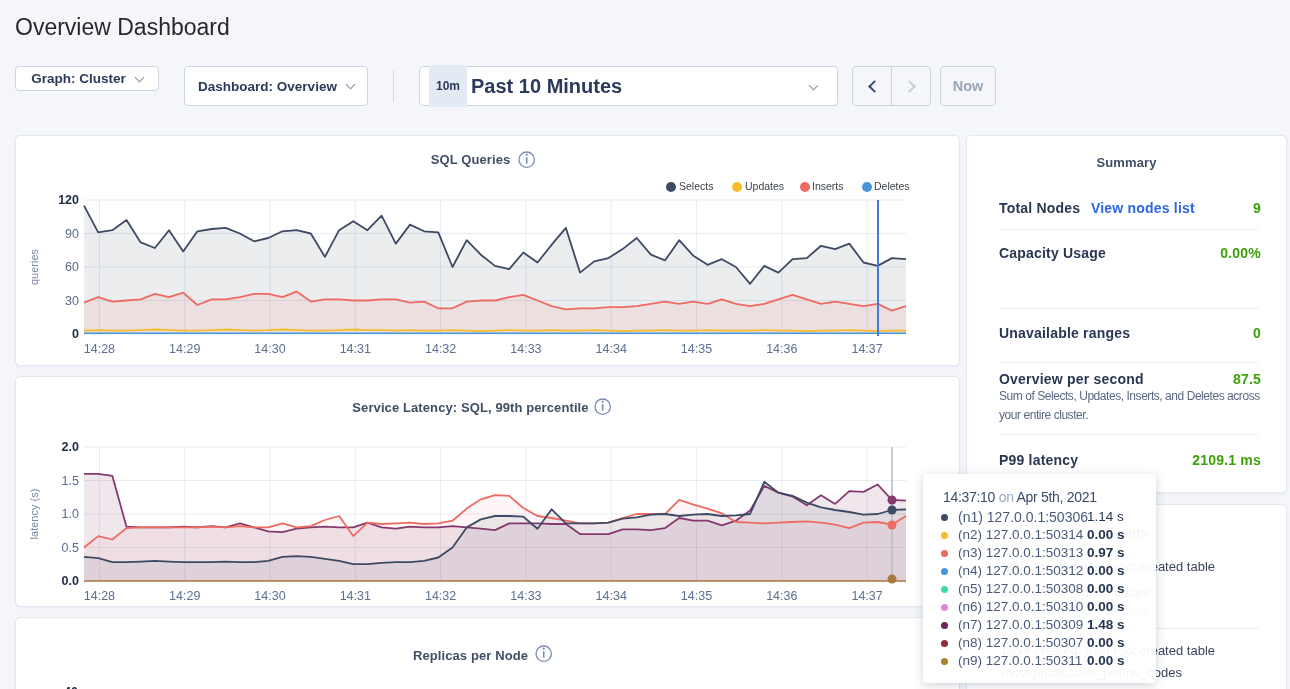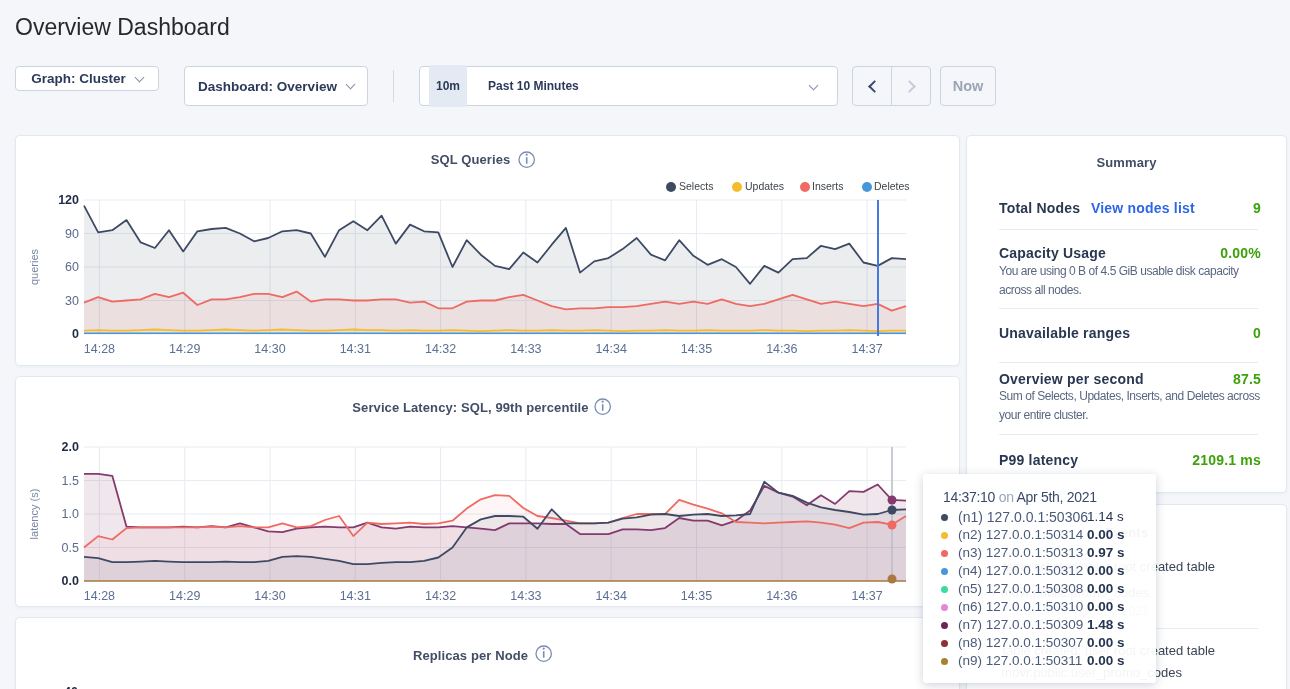--- a/index.html
+++ b/index.html
@@ -13,21 +13,21 @@
 .sdesc{position:absolute;left:32px;font-size:12px;color:#5a6781;letter-spacing:-0.45px}
 .chev{display:inline-block;width:7px;height:7px;border-right:1.6px solid #8492ab;border-bottom:1.6px solid #8492ab;transform:rotate(45deg);margin-left:10px;margin-top:-3px}
 </style></head><body>
 
 <div style="position:absolute;left:15px;top:14px;font-size:23px;color:#27282a">Overview Dashboard</div>
 <div class="btn" style="left:15px;top:66px;width:144px;height:25px">Graph: Cluster<span class="chev"></span></div>
 <div class="btn" style="left:184px;top:66px;width:184px;height:40px">Dashboard: Overview<span class="chev"></span></div>
 <div style="position:absolute;left:393px;top:70px;width:1px;height:32px;background:#d5dae2"></div>
 <div class="btn" style="left:419px;top:66px;width:419px;height:40px;justify-content:flex-start;padding-left:9px">
 <span style="background:#e4eaf3;border-radius:3px;font-size:12px;padding:14px 7px;color:#2c3a5a">10m</span>
-<span style="margin-left:21px;font-size:12px">Past 10 Minutes</span>
+<span style="margin-left:4px;font-size:20px">Past 10 Minutes</span>
 <span class="chev" style="position:absolute;right:20px;top:18px"></span>
   </div>
 <div class="btn" style="left:852px;top:66px;width:79px;height:40px;background:transparent;border-color:#ccd4e0;padding:0">
 <div style="flex:1;height:100%;display:flex;align-items:center;justify-content:center;border-right:1px solid #ccd4e0">
 <span style="display:inline-block;width:9px;height:9px;border-left:2.4px solid #394b6d;border-bottom:2.4px solid #394b6d;transform:rotate(45deg);margin-left:4px"></span>
     </div>
 <div style="flex:1;height:100%;display:flex;align-items:center;justify-content:center">
 <span style="display:inline-block;width:9px;height:9px;border-right:2.4px solid #c3ccd8;border-top:2.4px solid #c3ccd8;transform:rotate(45deg);margin-right:4px"></span>
     </div>
   </div>
@@ -151,21 +151,20 @@
     </svg>
 </div>
 <div class="card" style="left:966px;top:135px;width:321px;height:358px">
 <div class="ct" style="top:19px">Summary</div>
 <div class="slabel" style="top:64px">Total Nodes</div>
     <div style="position:absolute;left:124px;top:64px;font-size:14px;font-weight:bold;color:#2e66e8;letter-spacing:.2px">View nodes list</div>
     <div class="sval" style="top:64px">9</div>
 <div class="sep" style="top:93px"></div>
 <div class="slabel" style="top:109px">Capacity Usage</div>
     <div class="sval" style="top:109px">0.00%</div>
-<div class="sdesc" style="top:126px;line-height:18.5px;white-space:nowrap">You are using 0 B of 4.5 GiB usable disk capacity<br>across all nodes.</div>
 <div class="sep" style="top:172px"></div>
 <div class="slabel" style="top:189px">Unavailable ranges</div>
     <div class="sval" style="top:189px">0</div>
 <div class="sep" style="top:226px"></div>
 <div class="slabel" style="top:235px">Overview per second</div>
     <div class="sval" style="top:235px">87.5</div>
 <div class="sdesc" style="top:251px;line-height:18.5px;white-space:nowrap">Sum of Selects, Updates, Inserts, and Deletes across<br>your entire cluster.</div>
 <div class="sep" style="top:298px"></div>
 <div class="slabel" style="top:316px">P99 latency</div>
     <div class="sval" style="top:316px">2109.1 ms</div>

